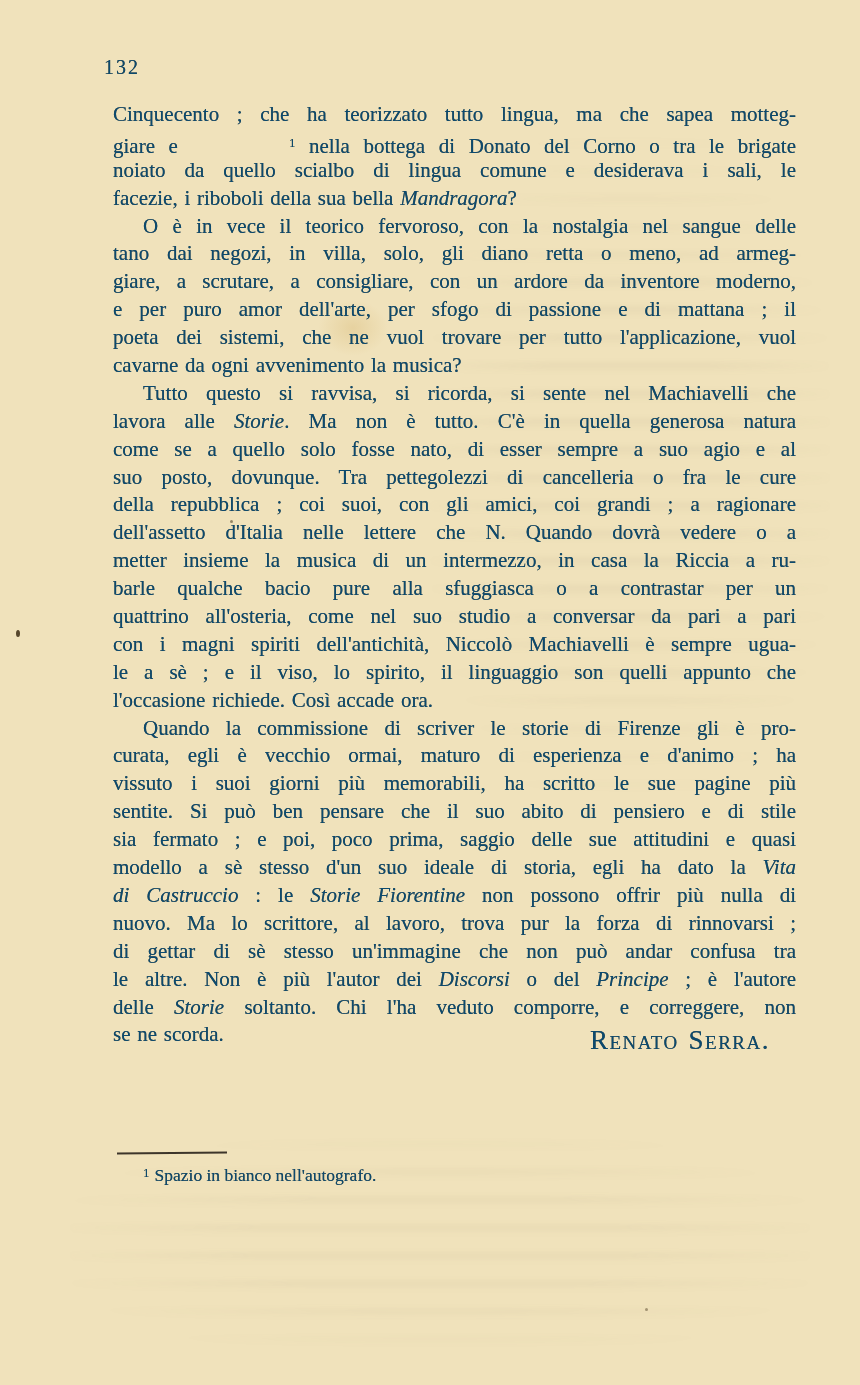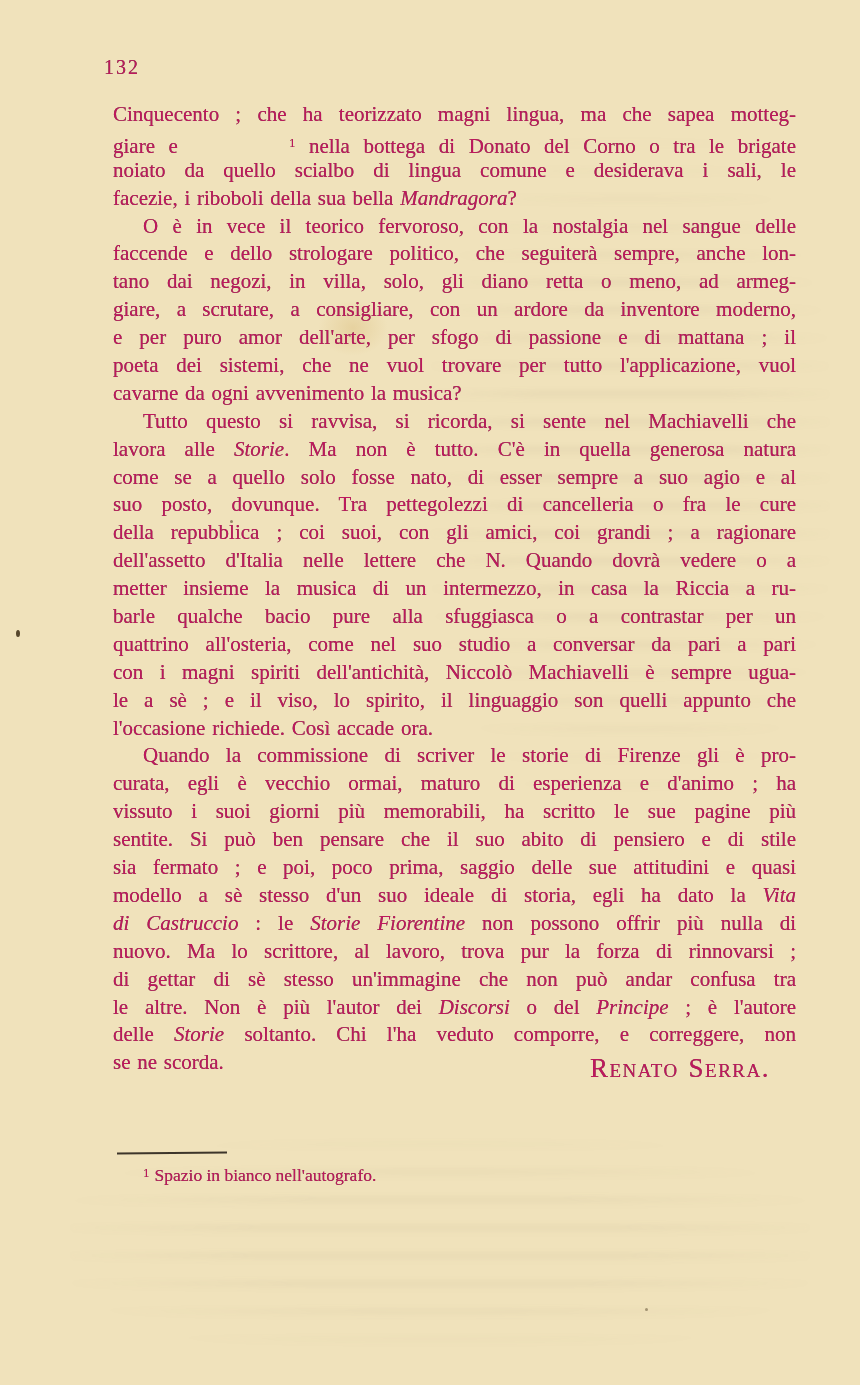--- a/index.html
+++ b/index.html
@@ -9,21 +9,21 @@
     overflow: hidden;
   }
   .page {
     position: relative;
     width: 860px; height: 1385px;
     background:
       radial-gradient(ellipse 420px 300px at 62% 22%, rgba(255,250,233,0.30), rgba(255,250,233,0) 70%),
       linear-gradient(180deg, rgba(146,114,58,0.16) 0%, rgba(146,114,58,0) 2.2%, rgba(146,114,58,0) 97.2%, rgba(120,92,44,0.22) 100%),
       linear-gradient(100deg, #e2c globally 0%, #e6cf9d 0%, #eeddb0 4%, #f1e4bf 12%, #f2e6c4 30%, #f0e3bd 62%, #eedfb5 85%, #ead8a8 97%, #e5d09c 100%);
     background-color: #f0e2bb;
-    color: #be185d;
+    color: #0c4a6e;
   }
   
   .bleed {
     position: absolute;
     filter: blur(2.5px);
     opacity: 0.55;
     -webkit-mask-image: radial-gradient(ellipse at 50% 50%, #000 35%, transparent 78%);
     mask-image: radial-gradient(ellipse at 50% 50%, #000 35%, transparent 78%);
     pointer-events: none;
   }
@@ -109,26 +109,25 @@
   <div class="bleed bleed-b"></div>
   <div class="stain"></div>
   <div class="speck speck-1"></div>
   <div class="speck speck-2"></div>
   <div class="speck speck-3"></div>
 
   <div class="page-number">132</div>
 
   <div class="text-block">
     <div id="lines-container">
-        <div class="line">Cinquecento ; che ha teorizzato magni lingua, ma che sapea motteg-</div>
+        <div class="line">Cinquecento ; che ha teorizzato tutto lingua, ma che sapea motteg-</div>
         <div class="line">giare e <span class="gap"></span> <sup class="note-ref">1</sup> nella bottega di Donato del Corno o tra le brigate</div>
         <div class="line">noiato da quello scialbo di lingua comune e desiderava i sali, le</div>
         <div class="line par-last">facezie, i riboboli della sua bella <i>Mandragora</i>?</div>
         <div class="line indent">O è in vece il teorico fervoroso, con la nostalgia nel sangue delle</div>
-        <div class="line">faccende e dello strologare politico, che seguiterà sempre, anche lon-</div>
         <div class="line">tano dai negozi, in villa, solo, gli diano retta o meno, ad armeg-</div>
         <div class="line">giare, a scrutare, a consigliare, con un ardore da inventore moderno,</div>
         <div class="line">e per puro amor dell'arte, per sfogo di passione e di mattana ; il</div>
         <div class="line">poeta dei sistemi, che ne vuol trovare per tutto l'applicazione, vuol</div>
         <div class="line par-last">cavarne da ogni avvenimento la musica?</div>
         <div class="line indent">Tutto questo si ravvisa, si ricorda, si sente nel Machiavelli che</div>
         <div class="line">lavora alle <i>Storie</i>. Ma non è tutto. C'è in quella generosa natura</div>
         <div class="line">come se a quello solo fosse nato, di esser sempre a suo agio e al</div>
         <div class="line">suo posto, dovunque. Tra pettegolezzi di cancelleria o fra le cure</div>
         <div class="line">della repubblica ; coi suoi, con gli amici, coi grandi ; a ragionare</div>

